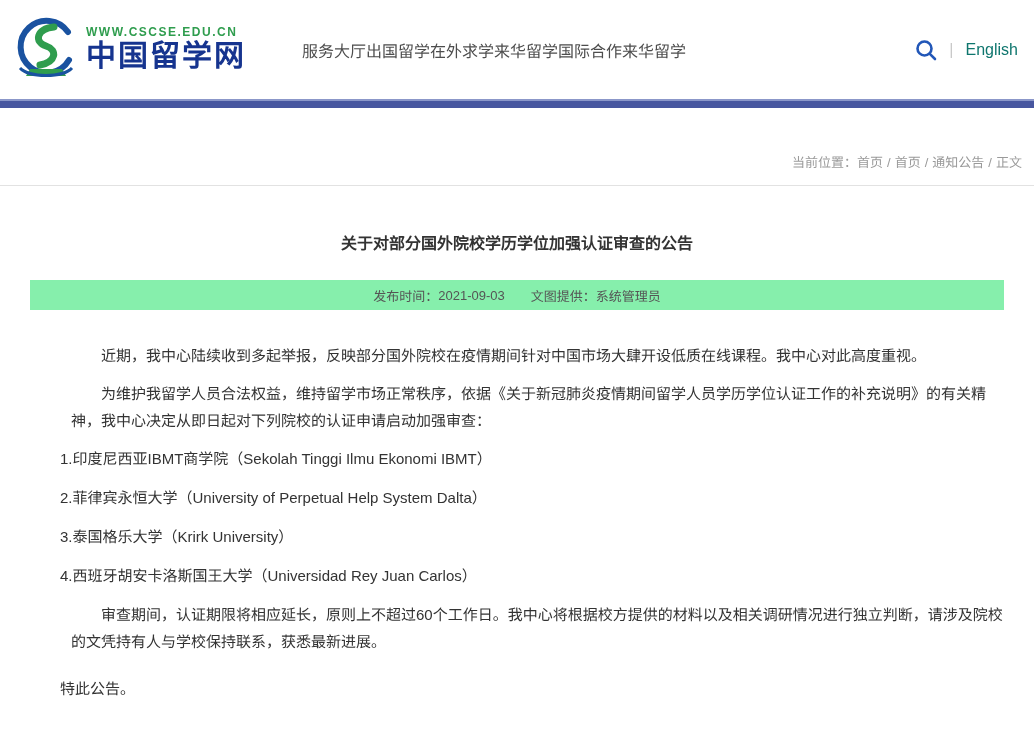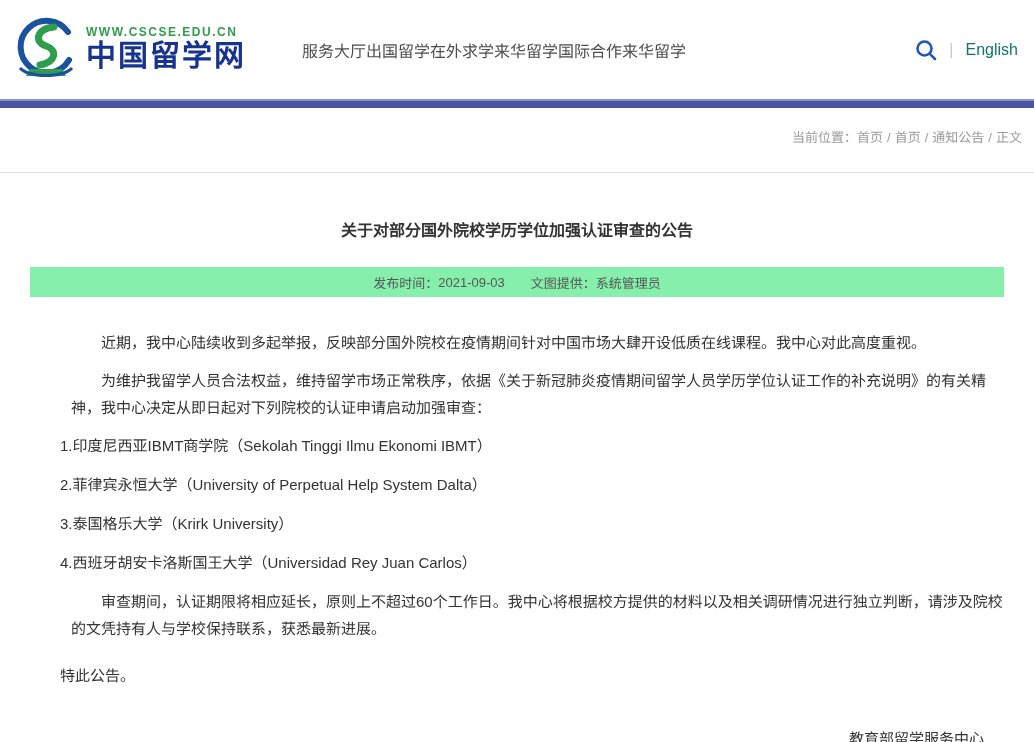--- a/index.html
+++ b/index.html
@@ -20,22 +20,22 @@
 
   .header-right { margin-left:auto; display:flex; align-items:center; }
   .search-btn { width:26px; height:26px; cursor:pointer; display:flex; align-items:center; justify-content:center; }
   .header-divider { color:#c9c9c9; font-size:16px; margin:0 12px 0 10px; }
   .english-link { font-size:16px; color:#0f766e; cursor:pointer; }
 
   
   .blue-bar { height:9px; background:#47569f; border-top:2px solid #8b97c9; }
 
   
-  .breadcrumb-row { height:65px; border-bottom:1px solid #e2e2e2;
-    display:flex; align-items:flex-end; justify-content:flex-end; padding:0 12px 26px 0; }
+  .breadcrumb-row { height:78px; border-bottom:1px solid #e2e2e2;
+    display:flex; align-items:flex-end; justify-content:flex-end; padding:0 12px 14px 0; }
   .breadcrumb { font-size:13px; color:#9a9a9a; }
   .breadcrumb .crumb { color:#9a9a9a; cursor:pointer; }
   .breadcrumb .crumb-current { color:#9a9a9a; }
   .breadcrumb .sep { margin:0 4px; }
 
   
   .main { padding:0 30px; }
   .article-title { margin-top:44px; text-align:center; font-size:16px; font-weight:bold; color:#333; }
   .meta-bar { margin-top:26px; height:30px; background:#86efac; display:flex;
     align-items:center; justify-content:center; font-size:13px; color:#555; }

